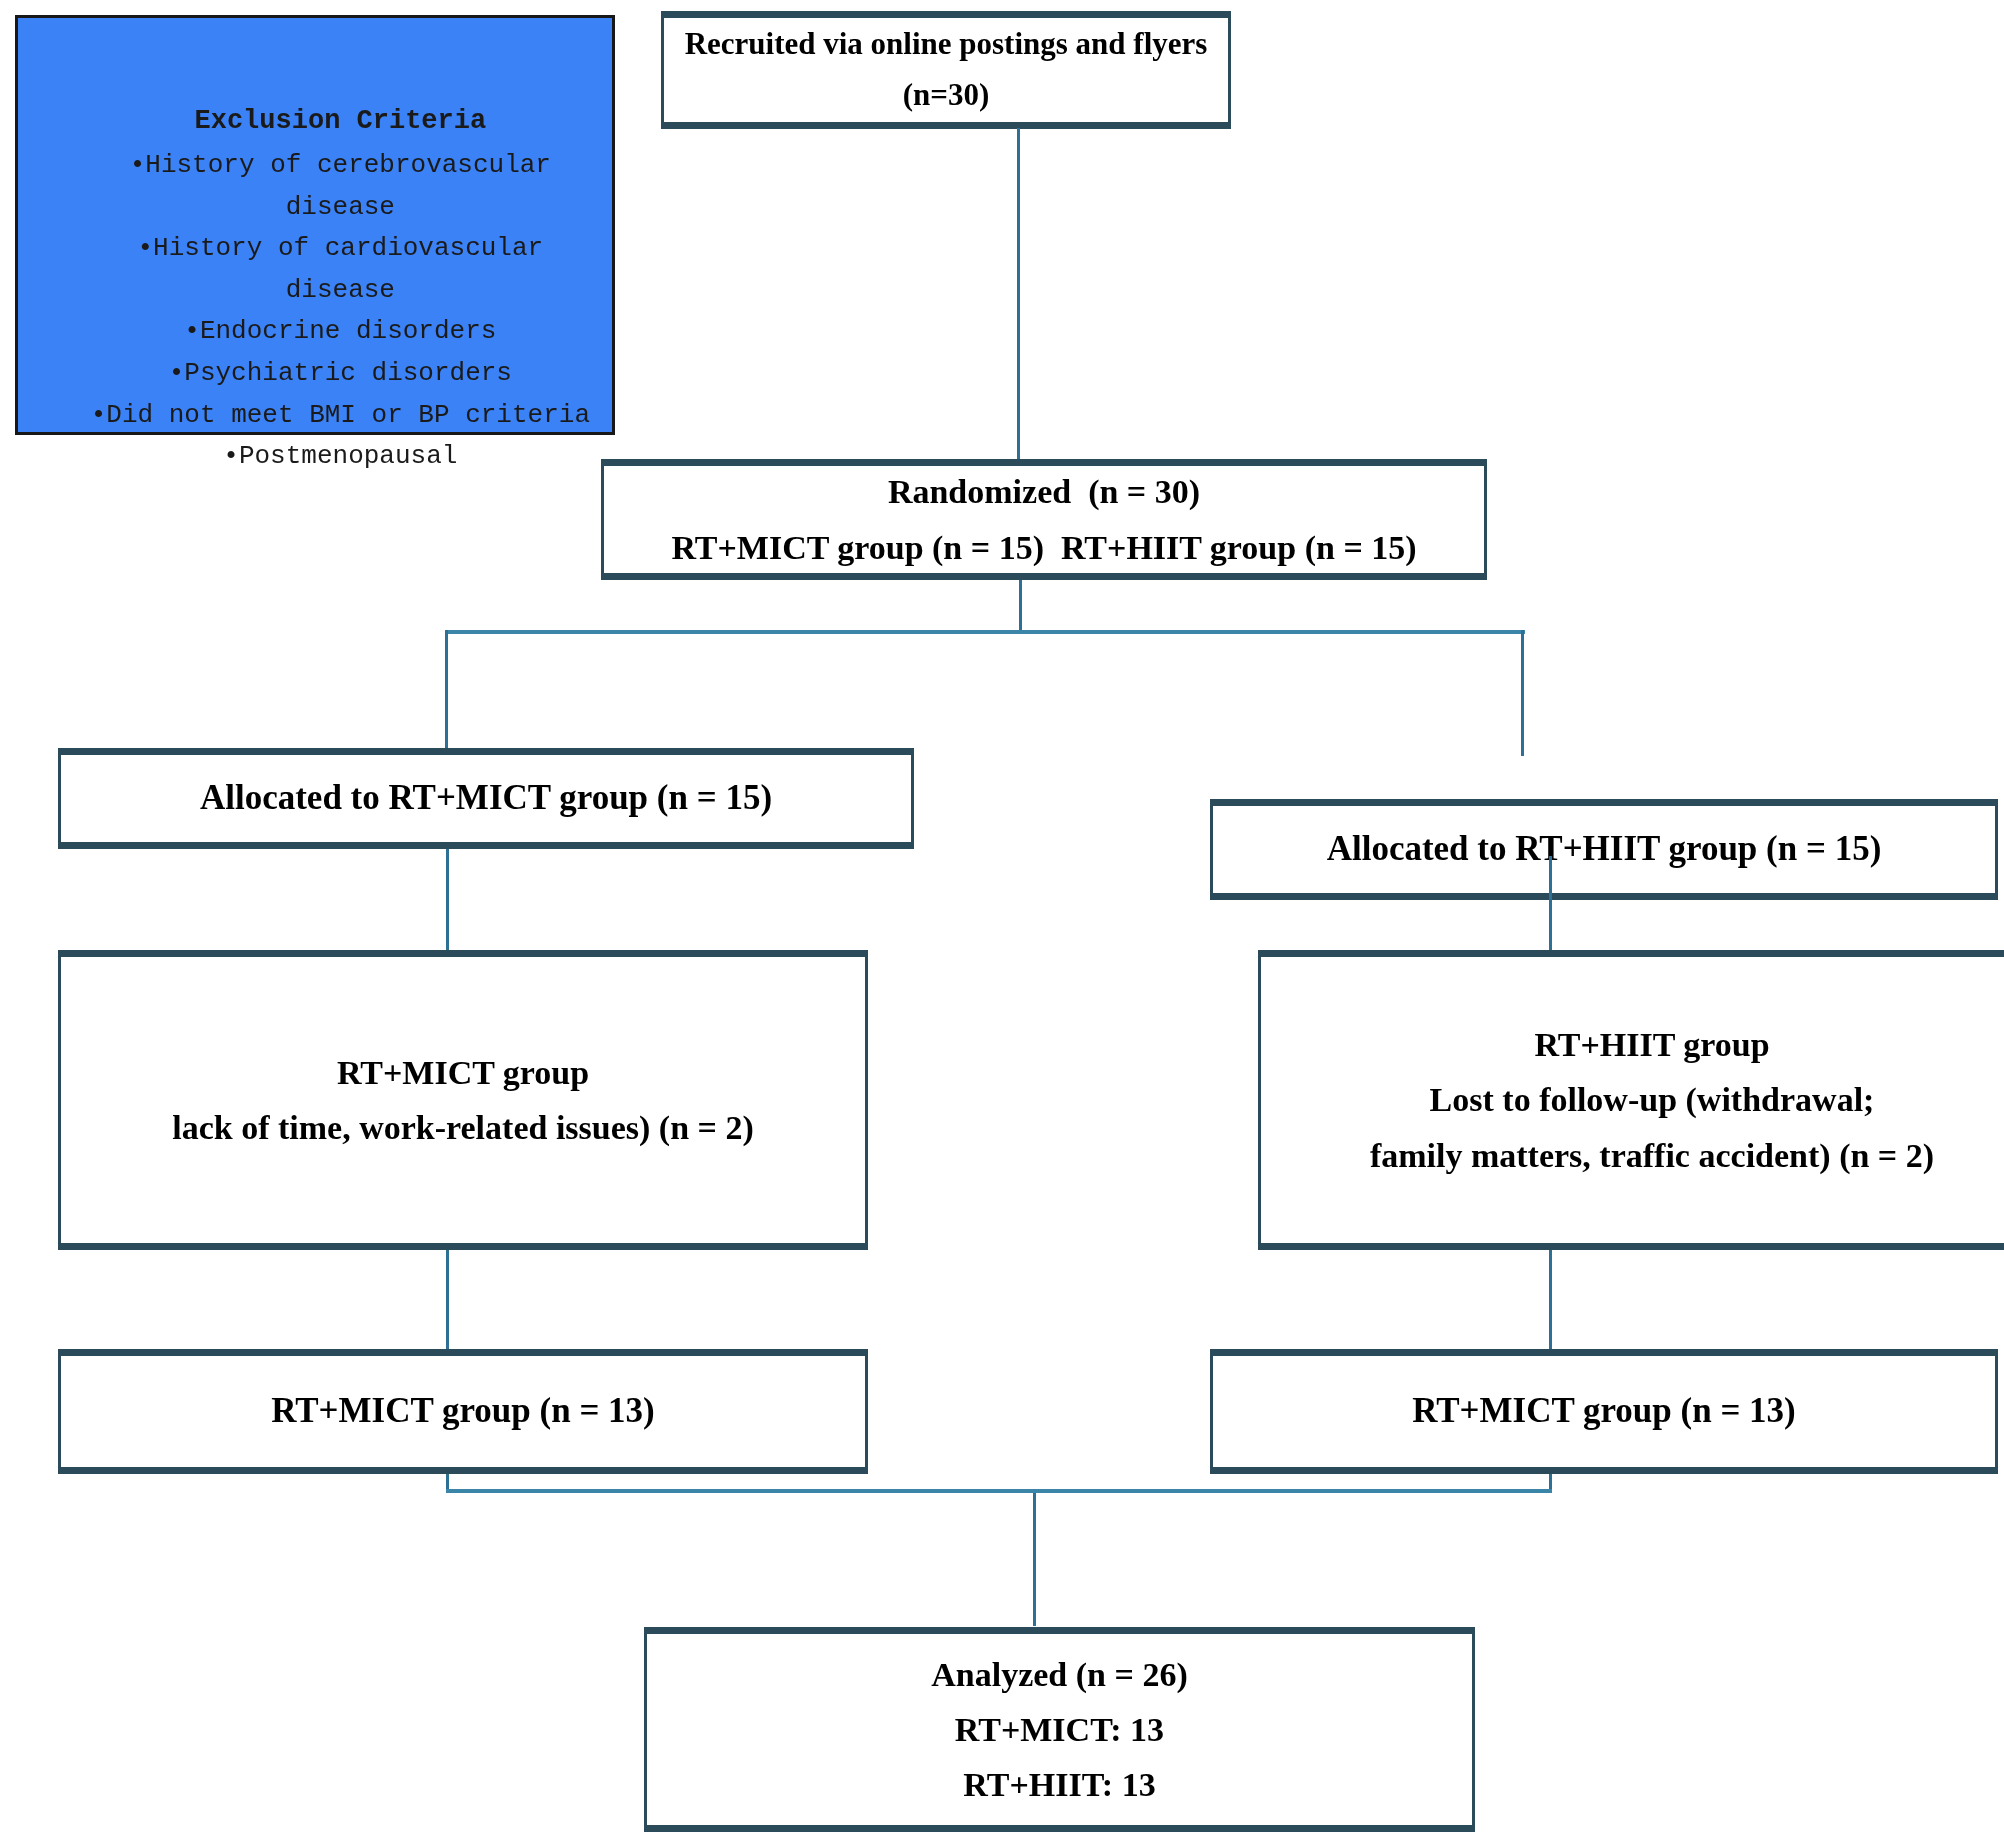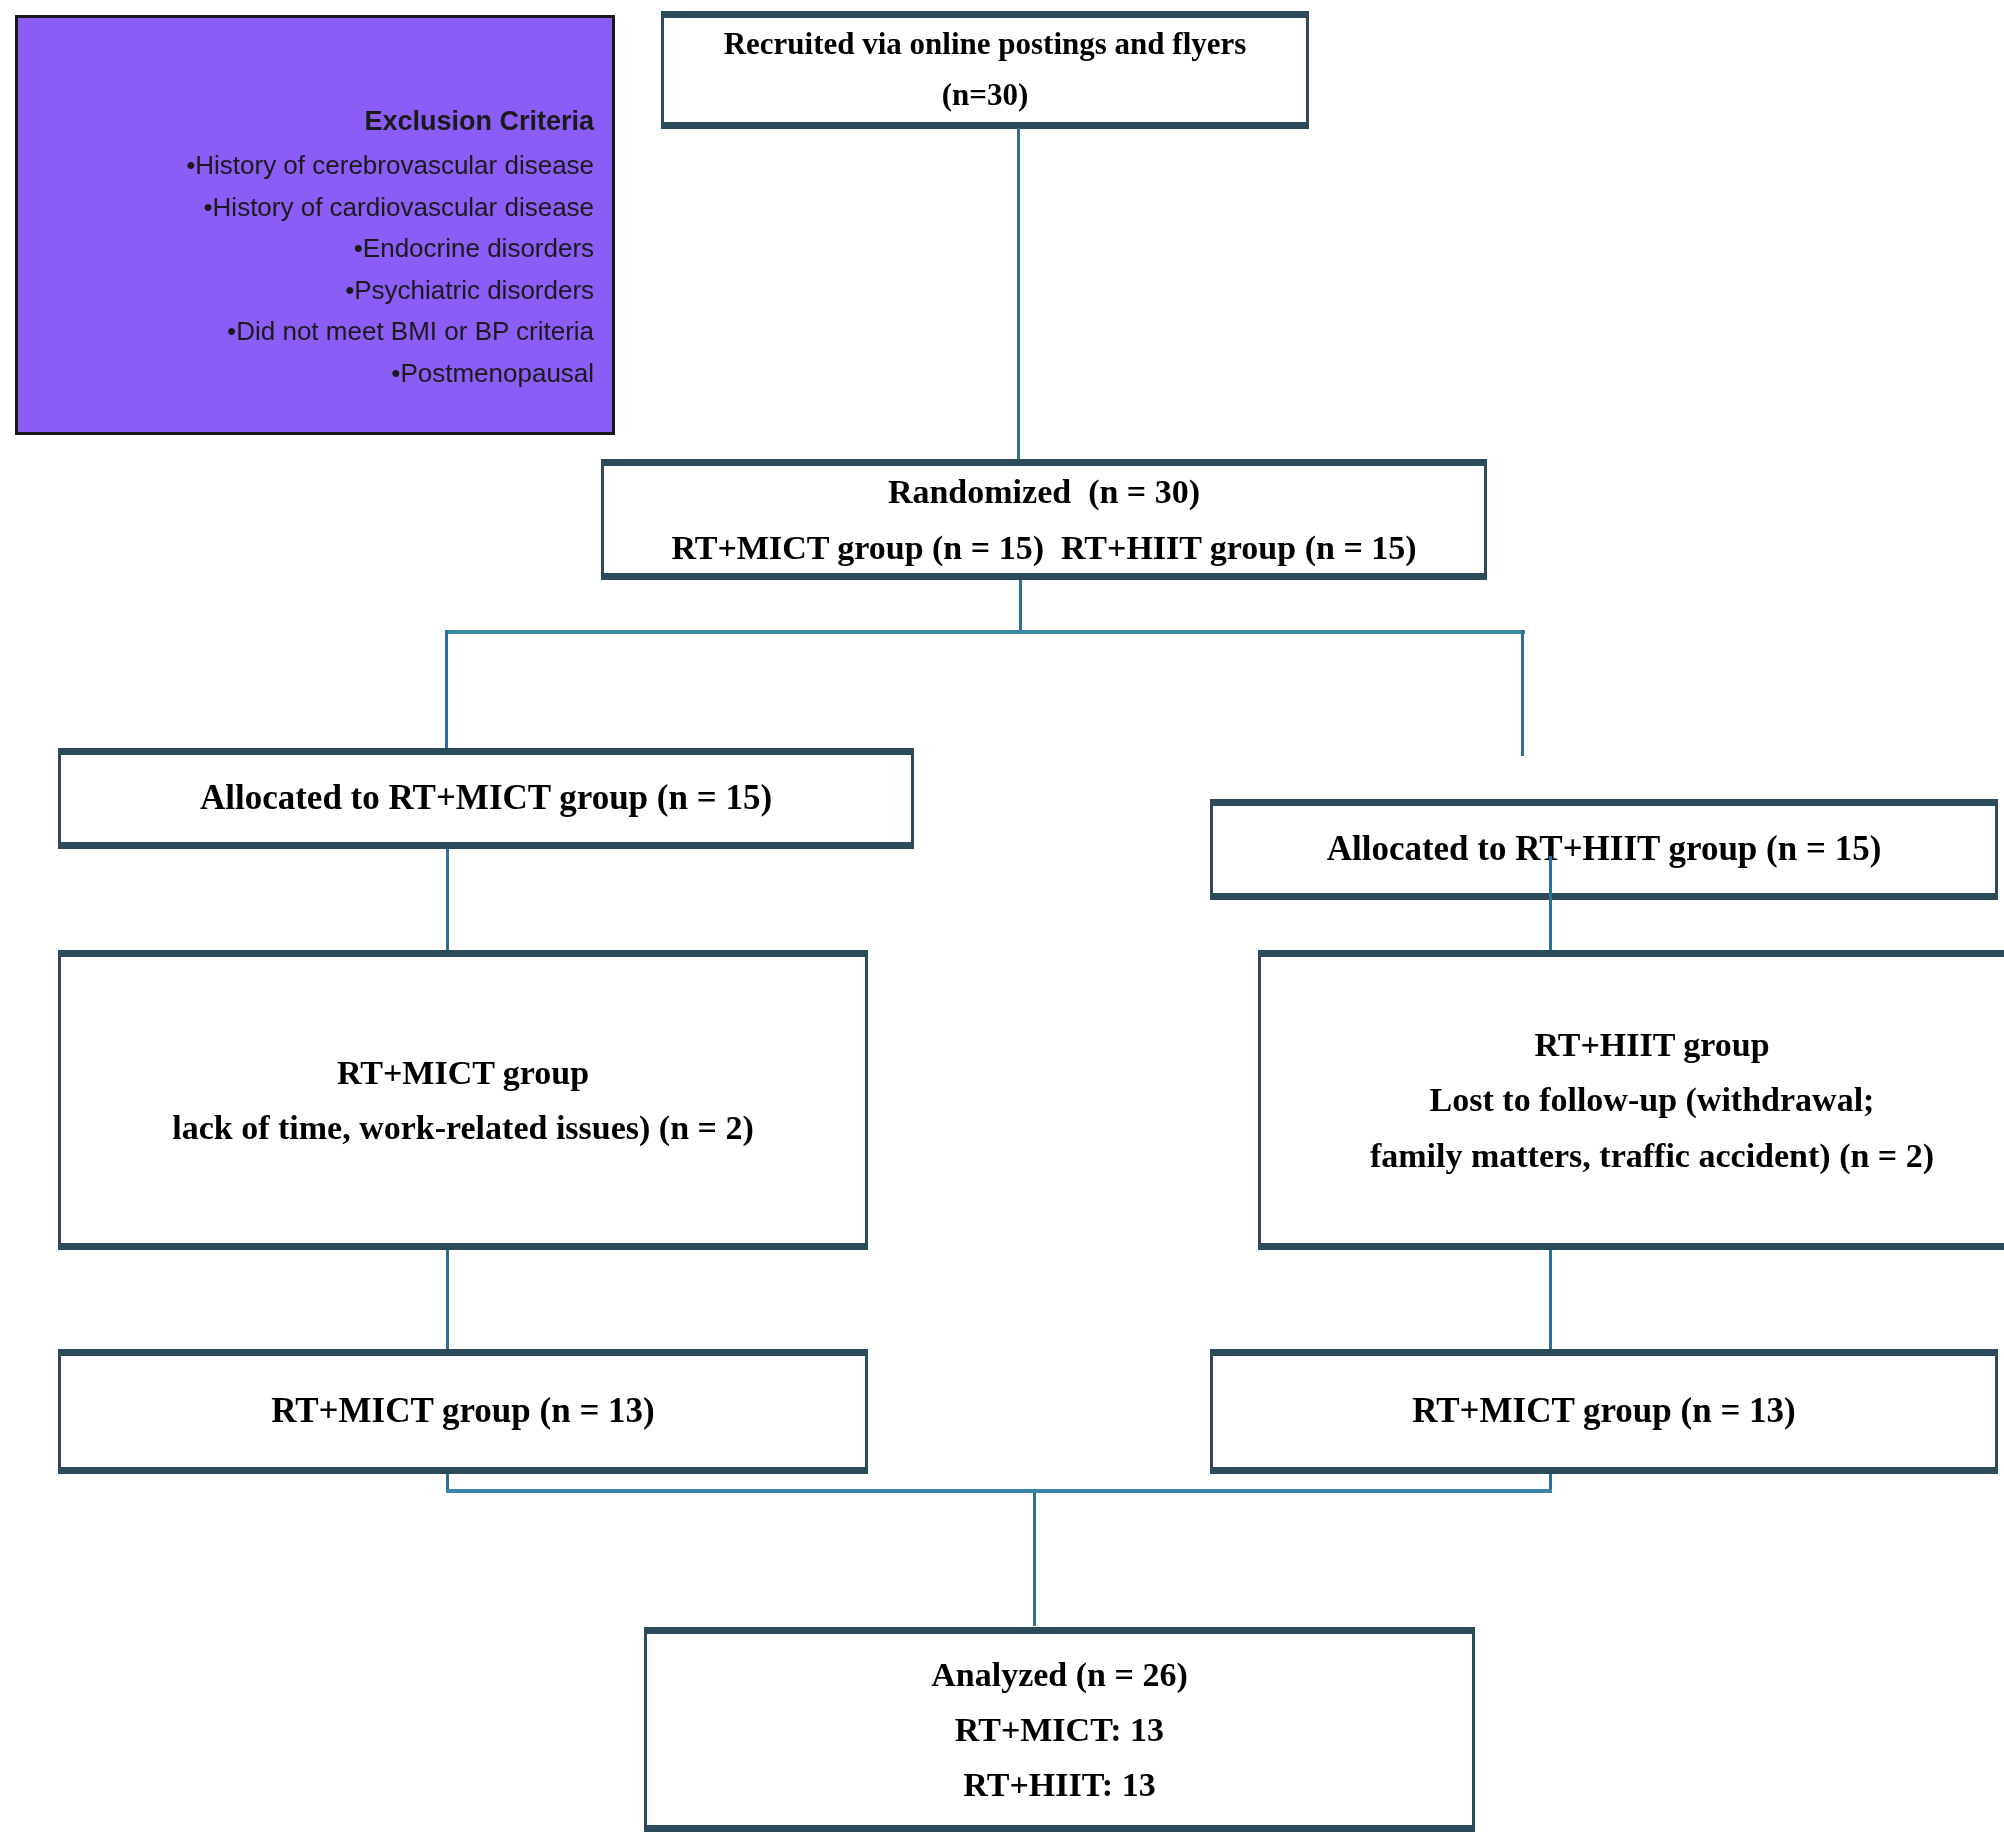--- a/index.html
+++ b/index.html
@@ -28,29 +28,29 @@
     font-size:34px;
     line-height:1.62;
     white-space:pre-wrap;
   }
   .fs54{font-size:31px;}
   .fs60{font-size:35px;}
   
   .exclusion{
     position:absolute;
     box-sizing:border-box;
-    background:#8b5cf6;
+    background:#3b82f6;
     border:3.5px solid #181818;
-    font-family:Liberation Sans, sans-serif;
+    font-family:Liberation Mono, monospace;
     font-weight:normal;
     color:#1a1a1a;
     font-size:26px;
     line-height:1.6;
     padding:82px 17.5px 17.5px 69px;
-    text-align:right;
+    text-align:center;
   }
   .exclusion .title{
     font-weight:bold;
     font-size:27px;
     margin-bottom:2.3px;
   }
   
   .vline,.hline{position:absolute;background:#2e6f95;}
   .hline{background:#3a85a8;}
 </style>
@@ -62,21 +62,21 @@
   <div class="exclusion" style="left:14.6px;top:14.6px;width:600px;height:420px;">
     <div class="title">Exclusion Criteria</div>
     <div>•History of cerebrovascular disease</div>
     <div>•History of cardiovascular disease</div>
     <div>•Endocrine disorders</div>
     <div>•Psychiatric disorders</div>
     <div>•Did not meet BMI or BP criteria</div>
     <div>•Postmenopausal</div>
   </div>
 
-  <div class="node fs54" style="left:661px;top:10.5px;width:648px;height:118px;">
+  <div class="node fs54" style="left:661px;top:10.5px;width:570px;height:118px;">
     <div>Recruited via online postings and flyers</div>
     <div>(n=30)</div>
   </div>
 
   <div class="vline" style="left:1017px;top:128px;width:2.9px;height:331px;"></div>
 
   <div class="node" style="left:601px;top:459px;width:886px;height:121px;">
     <div>Randomized  (n = 30)</div>
     <div>RT+MICT group (n = 15)  RT+HIIT group (n = 15)</div>
   </div>

